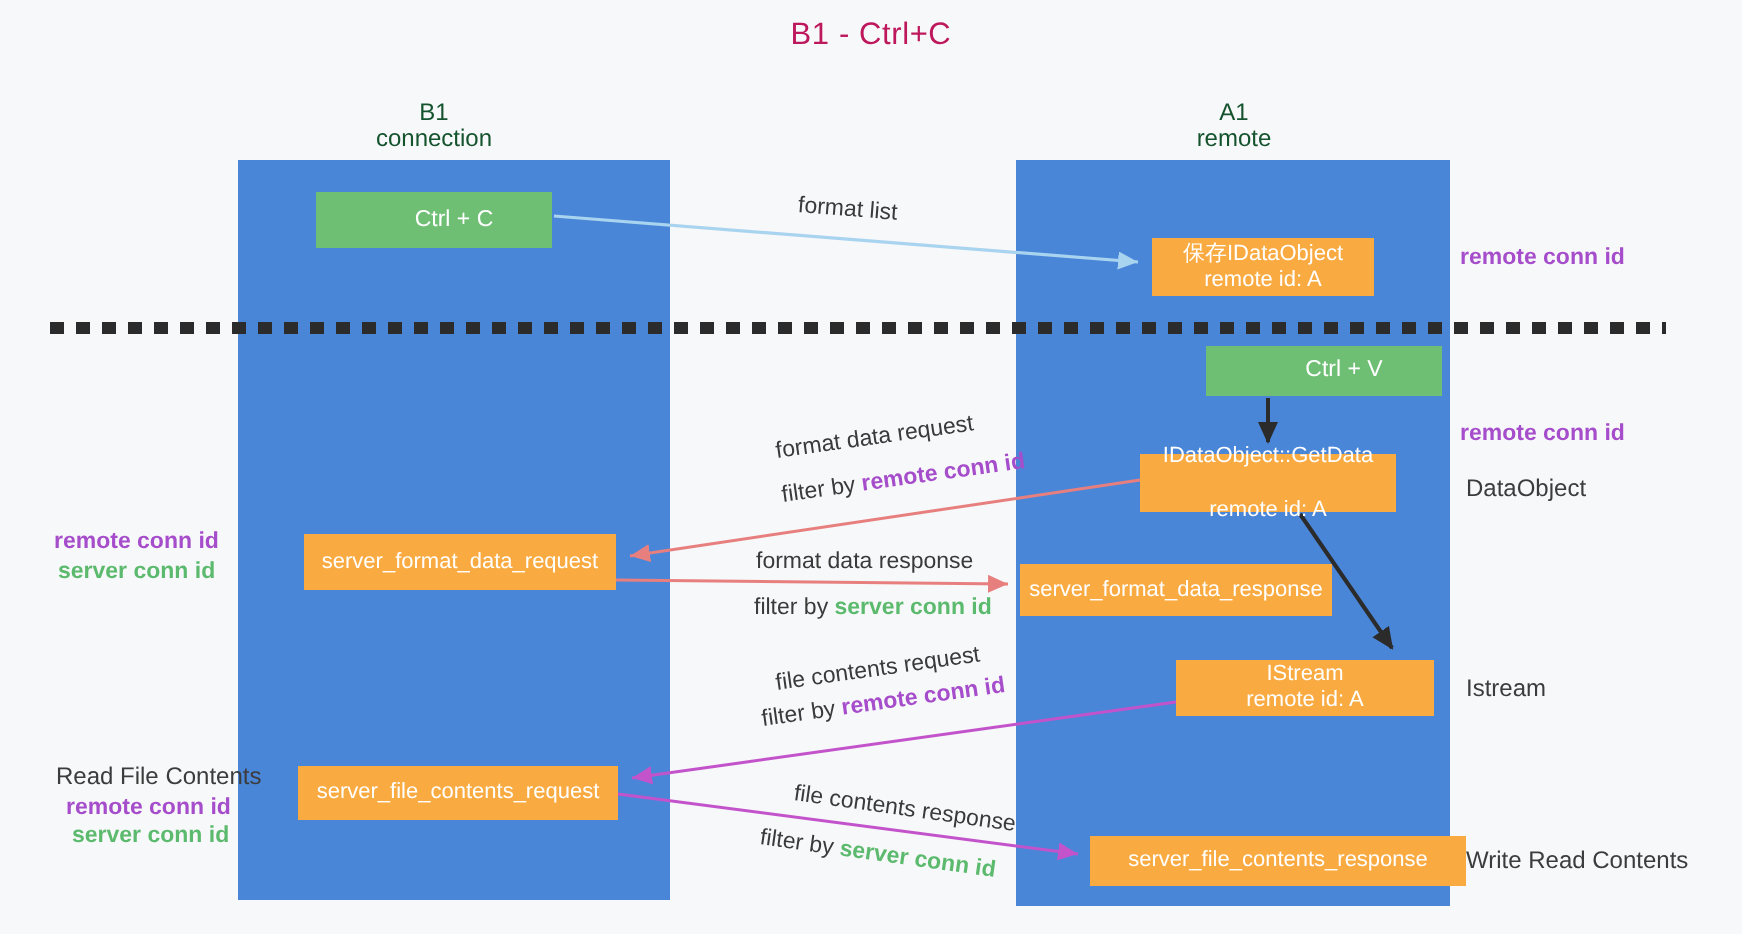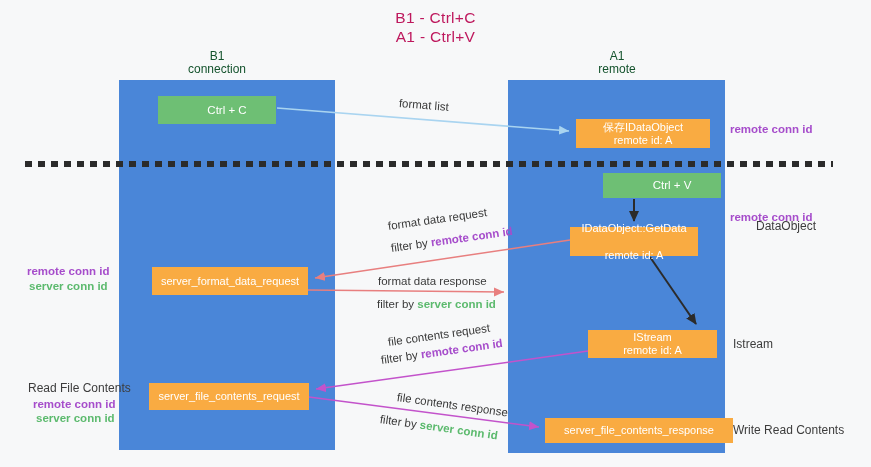--- a/index.html
+++ b/index.html
@@ -35,39 +35,39 @@
     position:absolute;left:25px;top:161px;width:808px;height:6px;
     background:repeating-linear-gradient(90deg,#2b2b2b 0 7px,transparent 7px 13px);
   }
   .node{
     position:absolute;display:flex;flex-direction:column;align-items:center;justify-content:center;
     color:#fff;font-size:11px;line-height:13px;text-align:center;box-sizing:border-box;
   }
   .node.green{background:var(--node-green);padding-left:20px;}
   .node.orange{background:var(--node-orange);}
   .n-ctrl-c{left:158px;top:96px;width:118px;height:28px;font-size:11.5px;}
-  .n-save{left:576px;top:119px;width:134px;height:29px;}
+  .n-save{left:576px;top:119px;width:111px;height:29px;}
   .n-ctrl-v{left:575px;top:173px;width:118px;height:25px;font-size:11.5px;margin-left:28px;}
   .n-getdata{left:570px;top:227px;width:128px;height:29px;gap:14px;}
   .n-format-req{left:152px;top:267px;width:156px;height:28px;}
   .n-format-resp{left:510px;top:282px;width:156px;height:26px;}
   .n-istream{left:588px;top:330px;width:129px;height:28px;}
   .n-file-req{left:149px;top:383px;width:160px;height:27px;}
   .n-file-resp{left:545px;top:418px;width:188px;height:25px;}
   svg.edges{position:absolute;left:0;top:0;width:871px;height:467px;pointer-events:none;}
   .edge-label{
     position:absolute;font-size:11.5px;color:#3a3a3a;white-space:nowrap;transform-origin:left center;
   }
   .remote{color:var(--text-remote);font-weight:bold;}
   .server{color:var(--text-server);font-weight:bold;}
   .side-note{position:absolute;font-size:11.5px;white-space:nowrap;}
   .side-note.bold{font-weight:bold;}
   .r-conn-1{left:730px;top:123px;}
   .r-conn-2{left:730px;top:211px;}
-  .r-dataobject{left:733px;top:219px;font-size:12px;margin-left:23px;}
+  .r-dataobject{left:733px;top:237px;font-size:12px;}
   .r-istream{left:733px;top:337px;font-size:12px;}
   .r-write{left:733px;top:423px;font-size:12px;}
   .l-remote-1{left:27px;top:265px;}
   .l-server-1{left:29px;top:280px;}
   .l-read{left:28px;top:381px;font-size:12px;}
   .l-remote-2{left:33px;top:398px;}
   .l-server-2{left:36px;top:412px;}
   .lb-format-list{left:399px;top:97px;transform:rotate(4.5deg);}
   .lb-fdr{left:388px;top:220px;transform:rotate(-8deg);}
   .lb-fdr-filter{left:391px;top:242px;transform:rotate(-8deg);}
@@ -78,21 +78,20 @@
   .lb-fcresp{left:397px;top:391px;transform:rotate(8deg);}
   .lb-fcresp-filter{left:380px;top:413px;transform:rotate(8deg);}
 </style>
 </head>
 <body>
 
 <div class="canvas">
 
   <div class="title">
     <div>B1 - Ctrl+C</div>
-    <div>A1 - Ctrl+V</div>
   </div>
 
   <div class="lane-header lane-header-left">
     <div>B1</div>
     <div>connection</div>
   </div>
   <div class="lane-header lane-header-right">
     <div>A1</div>
     <div>remote</div>
   </div>
@@ -141,20 +140,23 @@
 
   <div class="node orange n-getdata">
     <div>IDataObject::GetData</div>
     <div>remote id: A</div>
   </div>
 
   <div class="node orange n-format-req">
     <div>server_format_data_request</div>
   </div>
 
+  <div class="node orange n-format-resp">
+    <div>server_format_data_response</div>
+  </div>
 
   <div class="node orange n-istream">
     <div>IStream</div>
     <div>remote id: A</div>
   </div>
 
   <div class="node orange n-file-req">
     <div>server_file_contents_request</div>
   </div>
 

